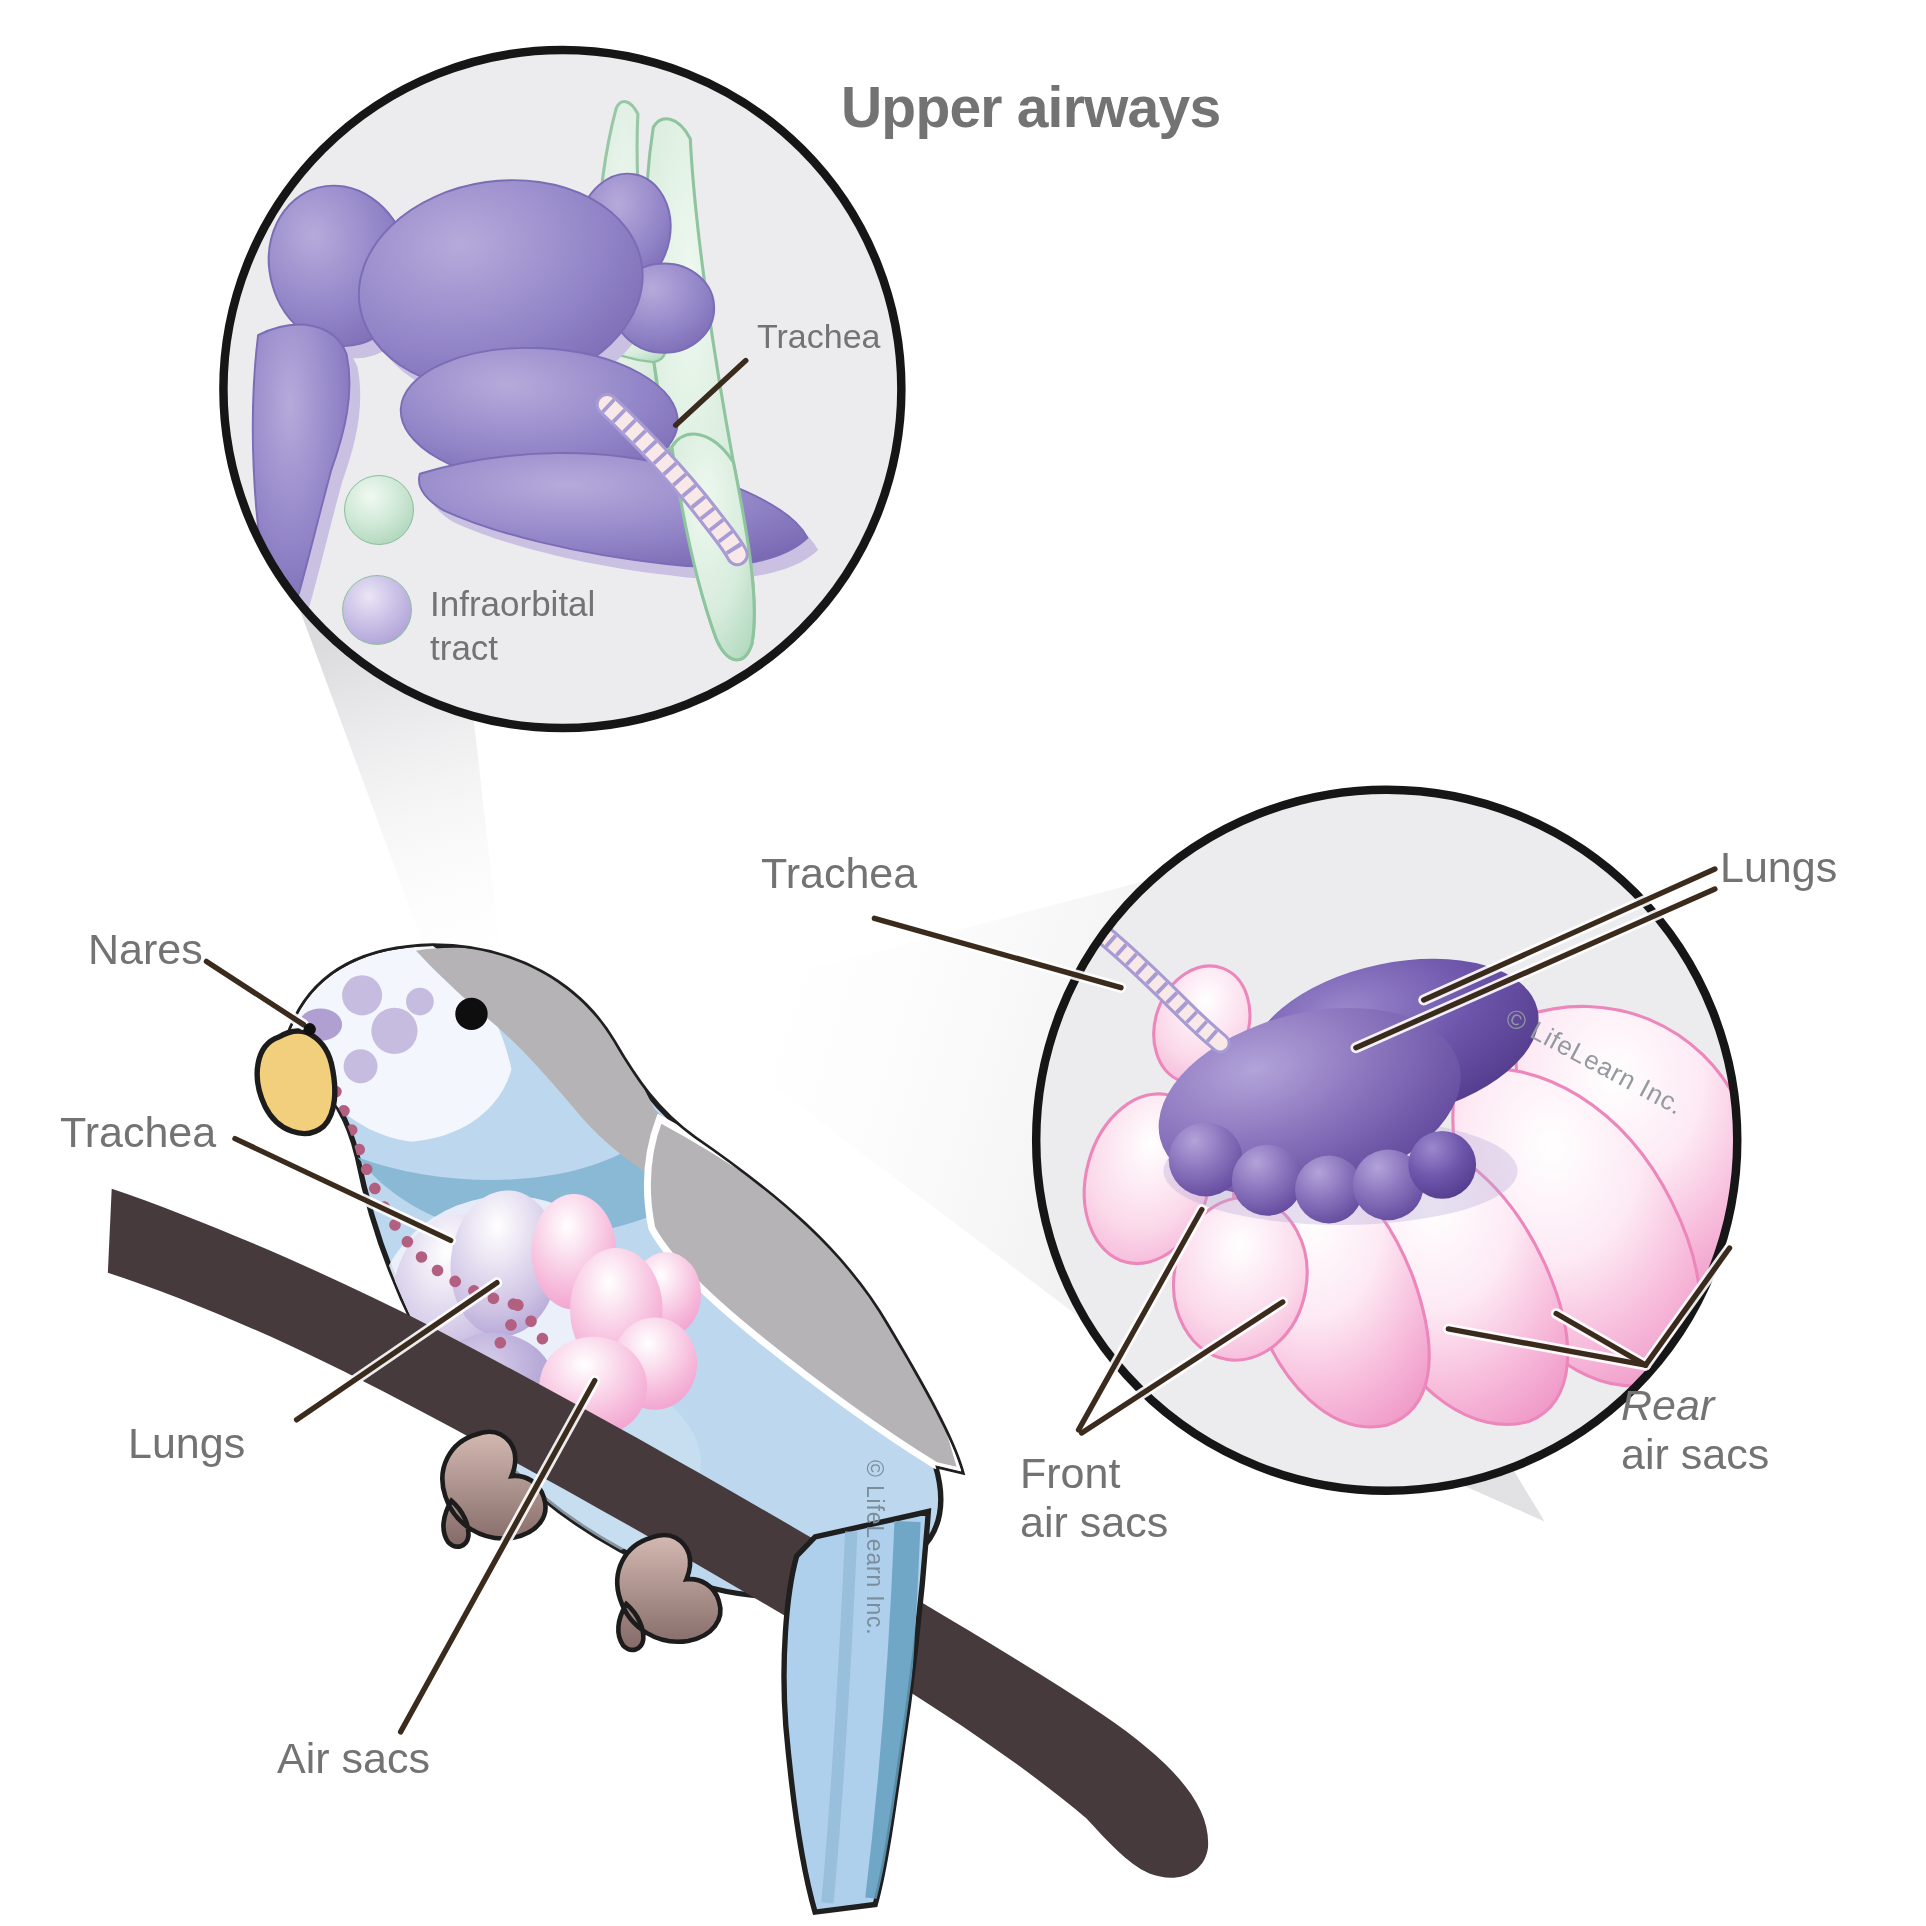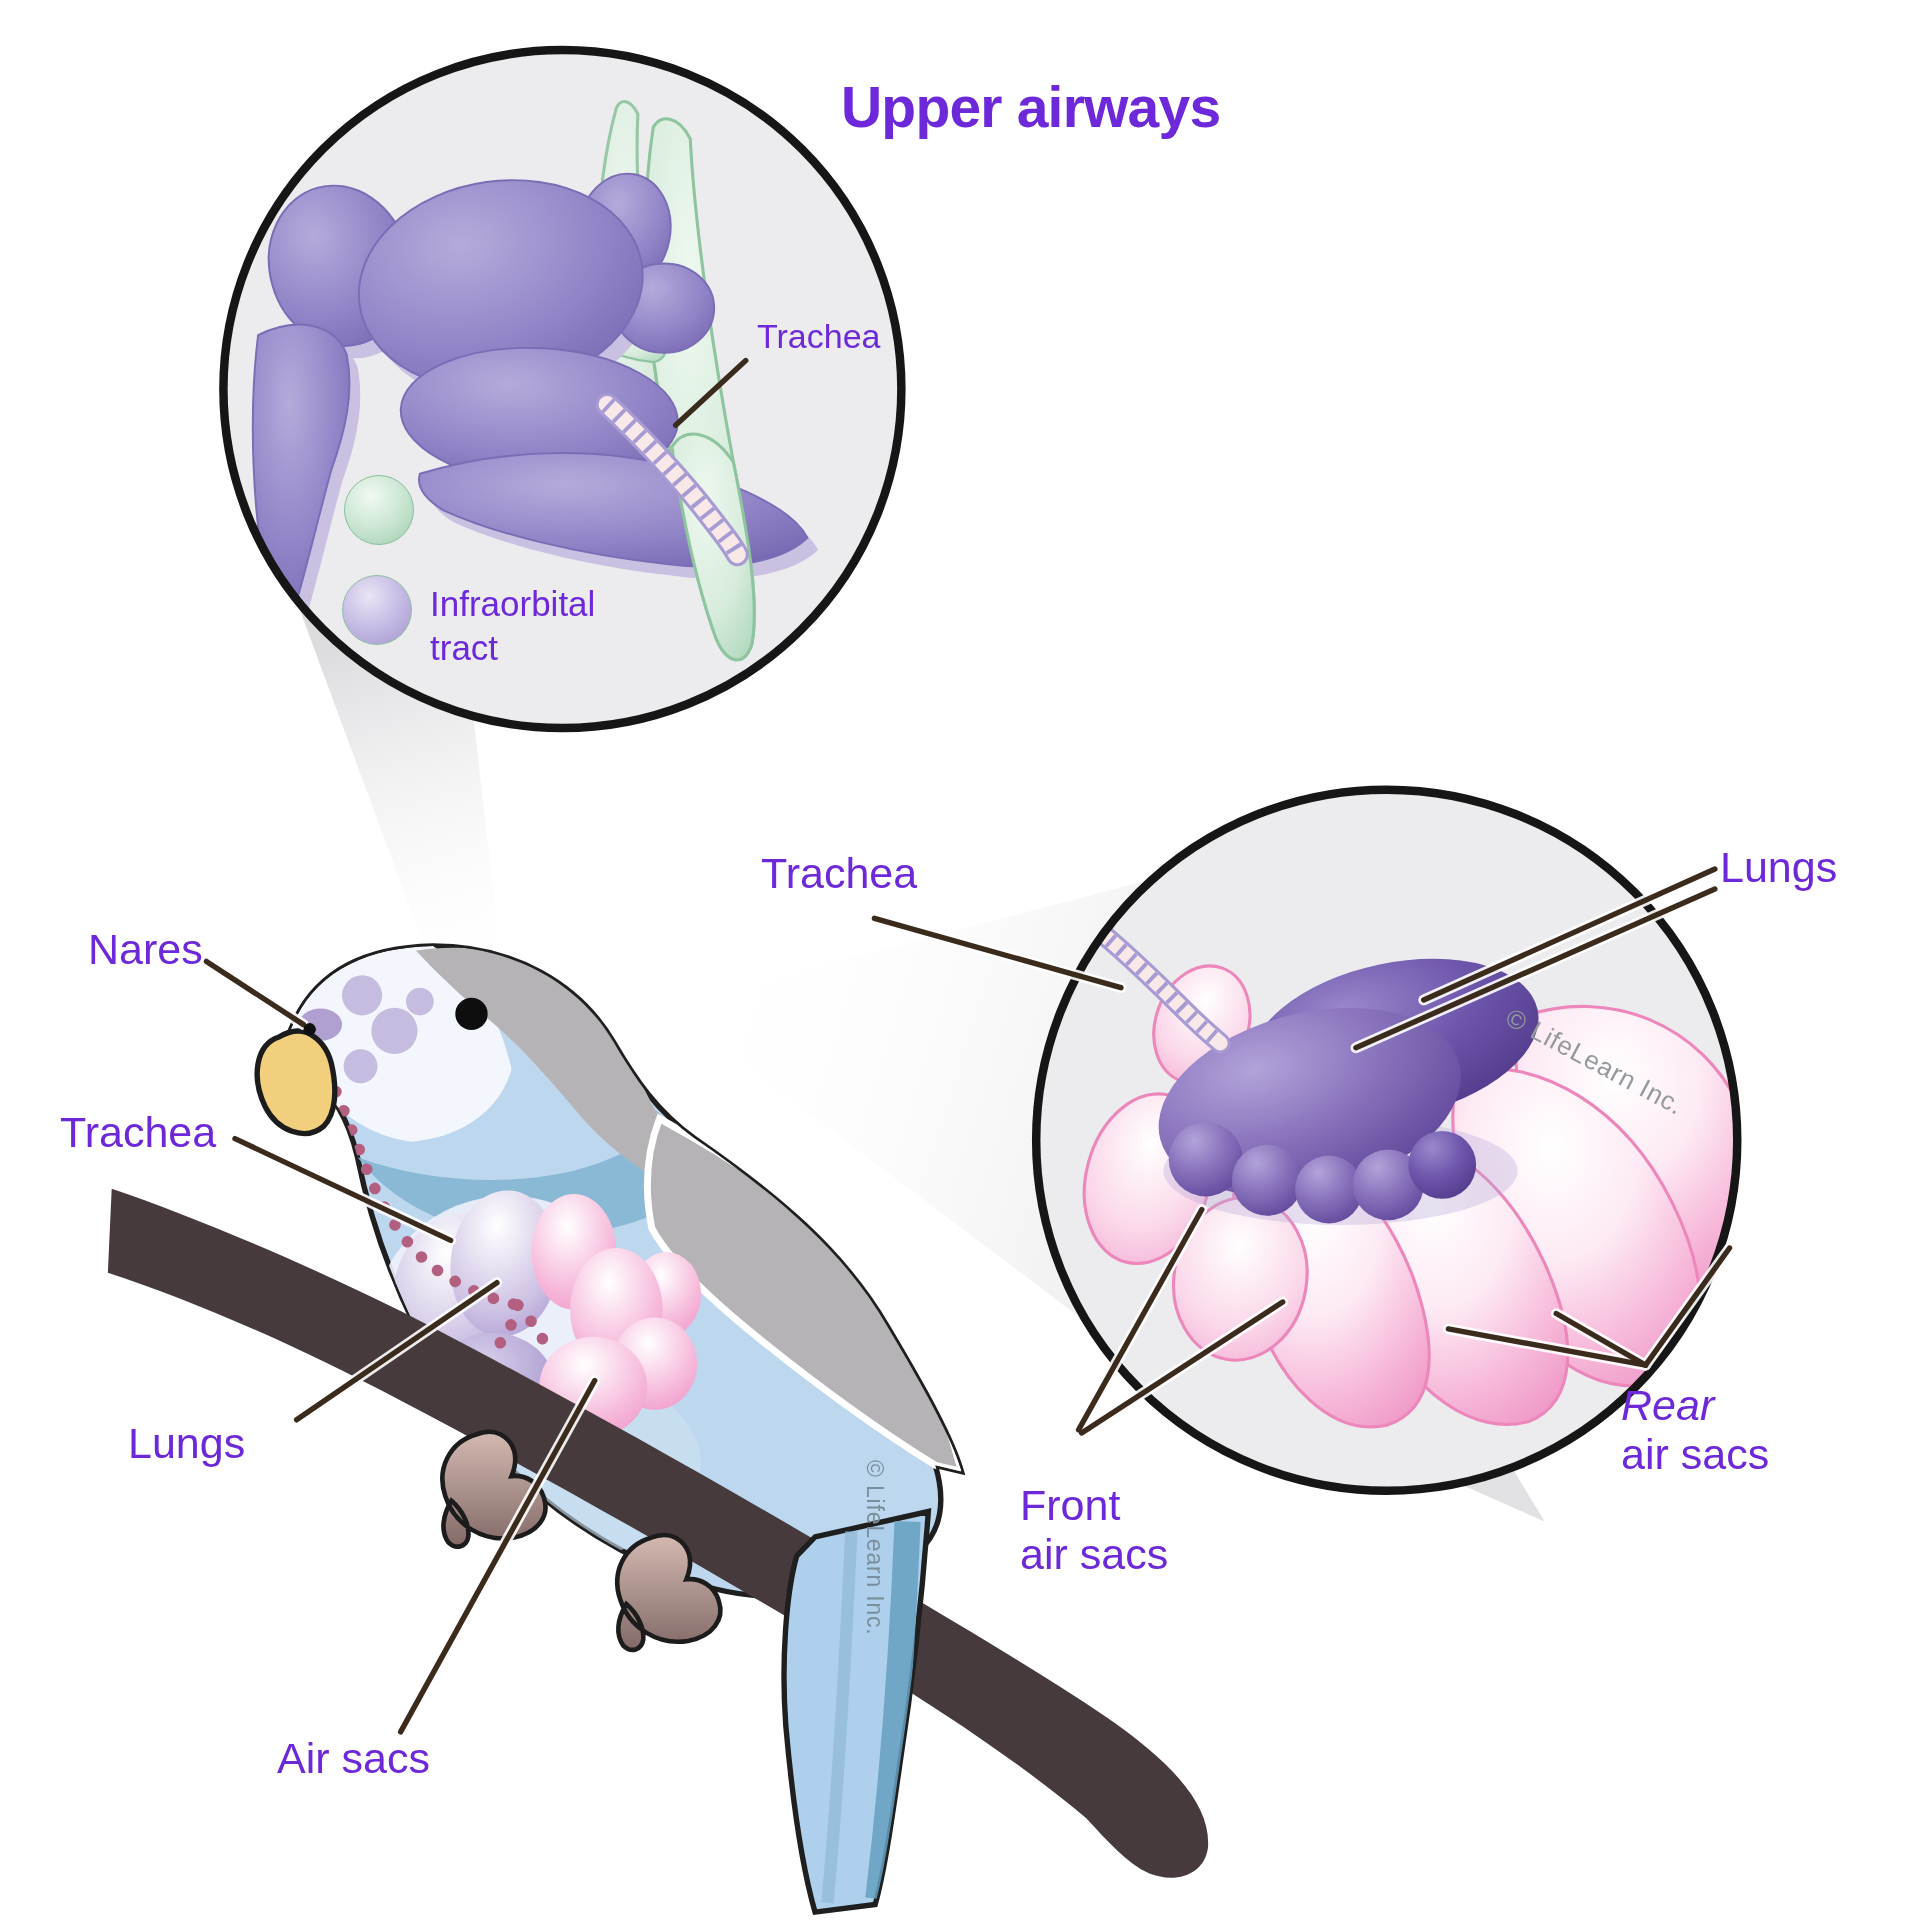--- a/index.html
+++ b/index.html
@@ -1,21 +1,21 @@
 <!DOCTYPE html>
 <html style="font-size:12.3px"><head>
 <meta charset="utf-8">
 <style>
   html,body{margin:0;padding:0;background:#ffffff;}
   .stage{
     position:relative;width:1926px;height:1926px;background:#ffffff;overflow:hidden;
     font-family:"Liberation Sans",sans-serif;color:#141414;
   }
   .stage svg.art{position:absolute;left:0;top:0;}
-  .lbl{position:absolute;white-space:nowrap;color:#6d28d9;}
+  .lbl{position:absolute;white-space:nowrap;color:#737373;}
   .title{font-size:57px;font-weight:700;letter-spacing:-0.8px;}
   .small-label{font-size:34px;}
   .med-label{font-size:43px;line-height:49px;}
   .legend-text{font-size:35px;line-height:44px;}
   .legend-swatch{position:absolute;width:68px;height:68px;border-radius:50%;}
   .sw-green{background:radial-gradient(circle at 38% 30%, #f1f9f2 0%, #cfe8d6 45%, #9fceae 100%);border:1.5px solid #86bf9b;}
   .sw-purple{background:radial-gradient(circle at 38% 30%, #eae5f6 0%, #c9bfe6 45%, #a294cf 100%);border:1.5px solid #8cbf9f;}
   .watermark{position:absolute;color:#94999d;font-size:26px;letter-spacing:0.8px;}
   .wm-tail{color:#7b8e9c;font-size:23px;transform:rotate(90deg);transform-origin:top left;}
   .wm-circle{transform:rotate(28deg);transform-origin:top left;}
@@ -281,21 +281,21 @@
 <div class="legend-swatch sw-green" style="left:344px;top:475px;"></div>
 <div class="legend-swatch sw-purple" style="left:342px;top:575px;"></div>
 <div class="lbl legend-text" style="left:430px;top:582px;">
   <span style="display:block;">Infraorbital</span>
   <span style="display:block;">tract</span>
 </div>
 
 <div class="lbl med-label" style="left:761px;top:849px;">Trachea</div>
 <div class="lbl med-label" style="left:1720px;top:843px;">Lungs</div>
 <div class="lbl med-label" style="left:1020px;top:1449px;">
-  <span style="display:block;margin-top:32px;">Front</span>
+  <span style="display:block;">Front</span>
   <span style="display:block;">air sacs</span>
 </div>
 <div class="lbl med-label" style="left:1621px;top:1381px;">
   <span style="display:block;font-style:italic;">Rear</span>
   <span style="display:block;">air sacs</span>
 </div>
 
 <div class="lbl med-label" style="left:88px;top:925px;">Nares</div>
 <div class="lbl med-label" style="left:60px;top:1108px;">Trachea</div>
 <div class="lbl med-label" style="left:128px;top:1419px;">Lungs</div>

